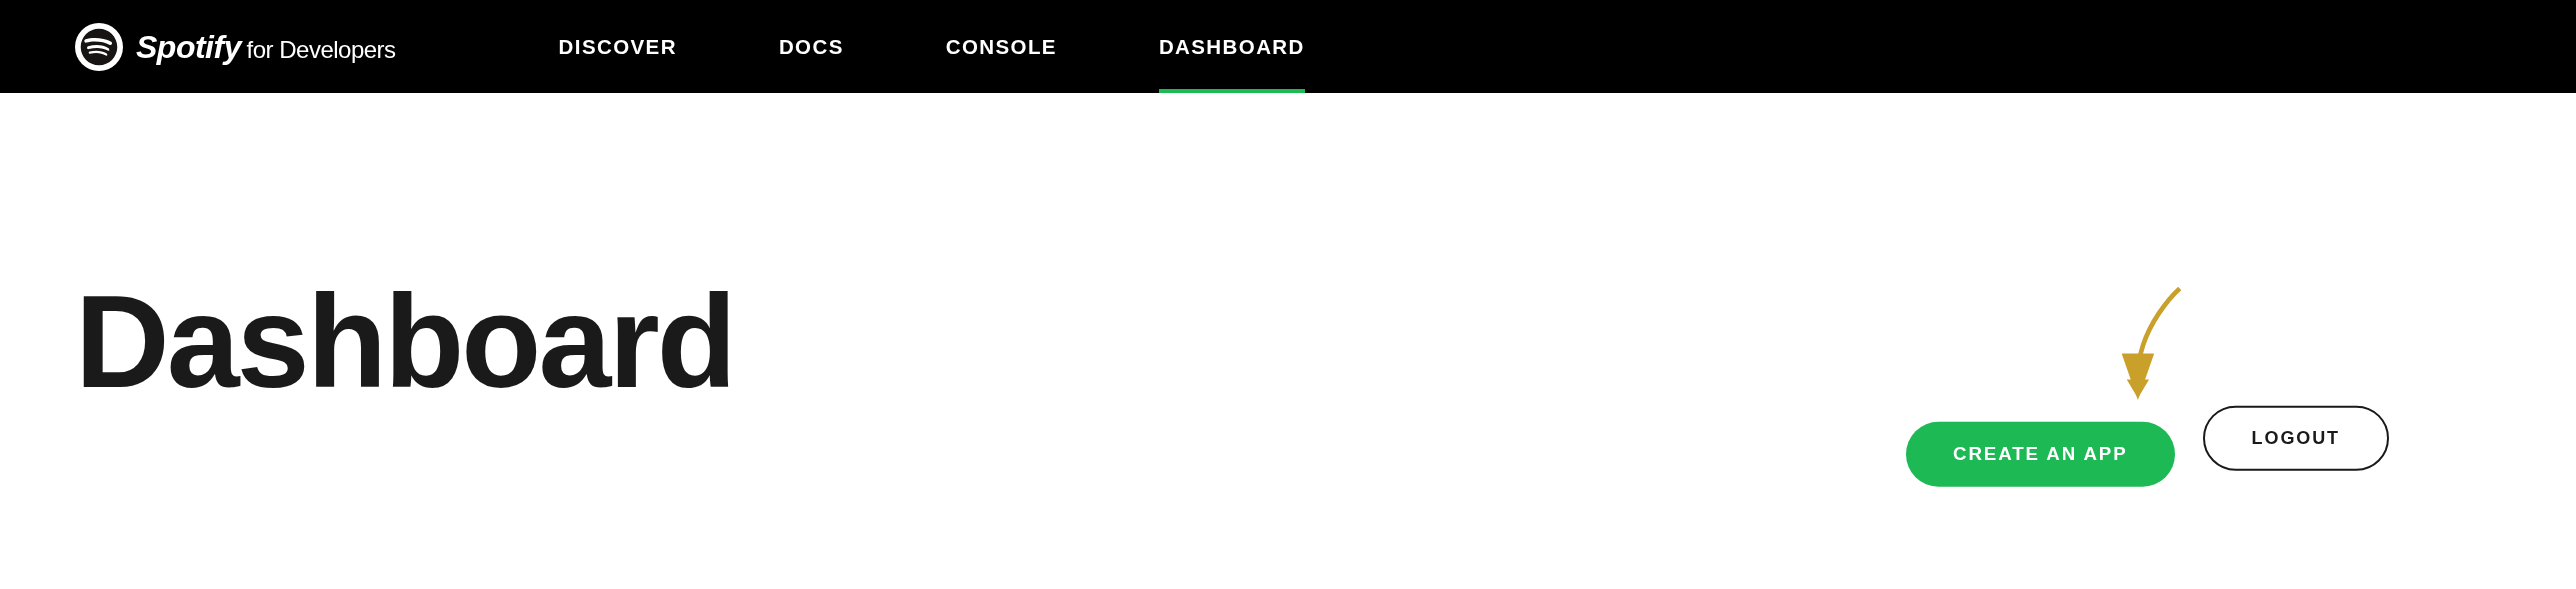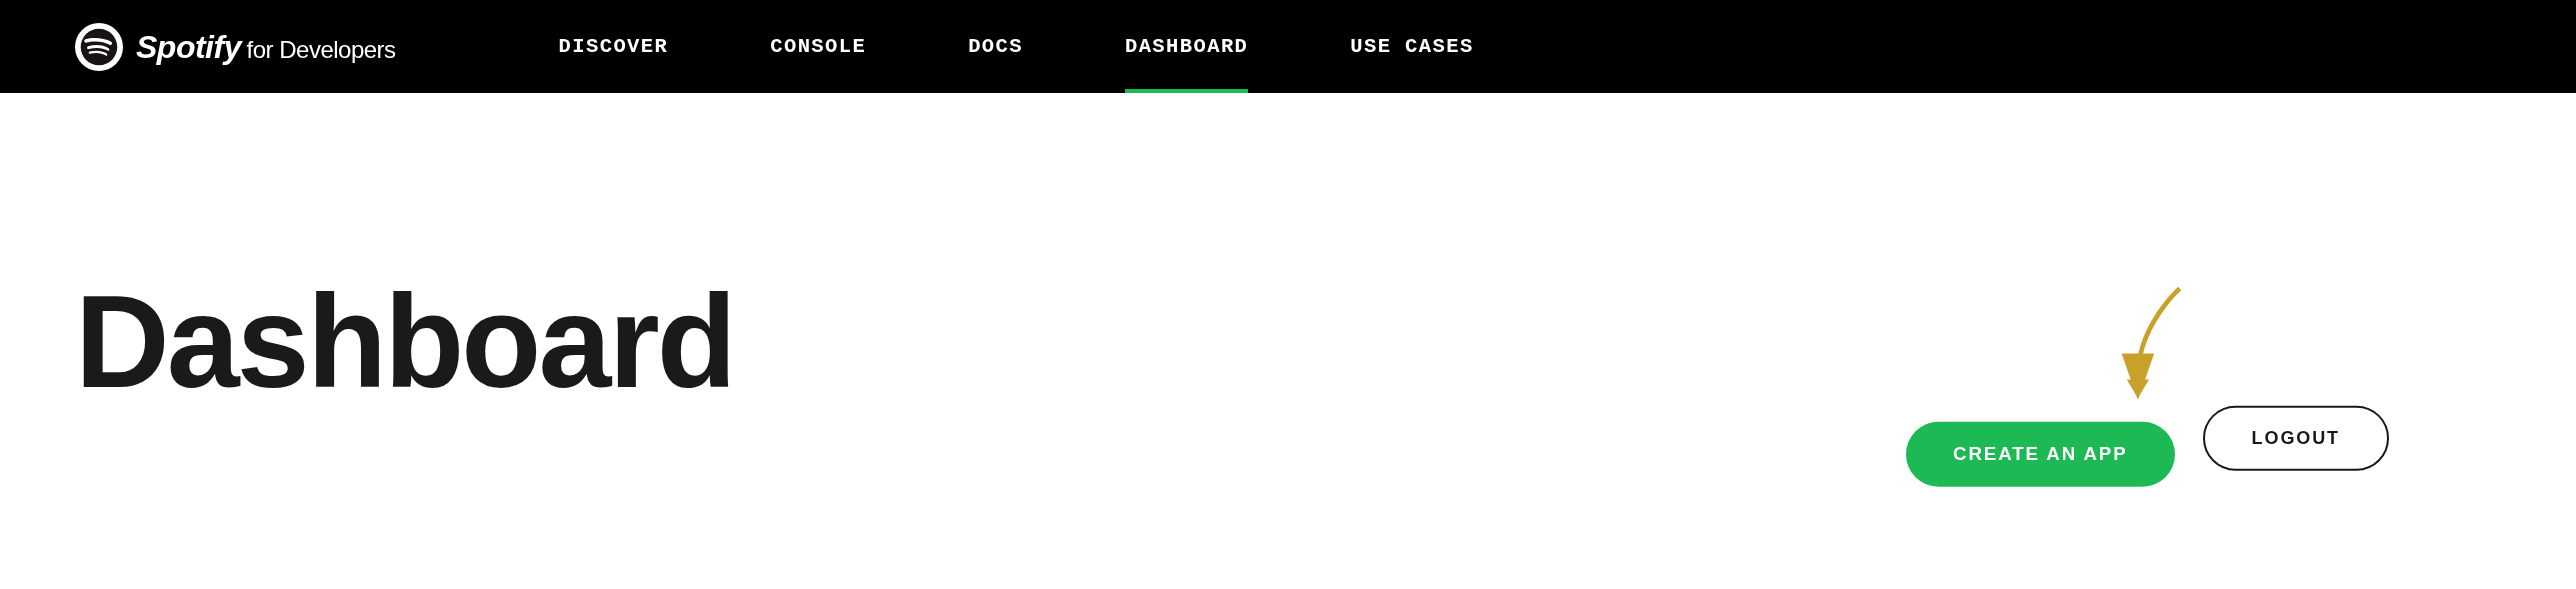--- a/index.html
+++ b/index.html
@@ -82,21 +82,20 @@
       font-weight: 700;
       letter-spacing: 1.4px;
       text-transform: uppercase;
       padding: 0 51px;
       height: 93px;
       display: flex;
       align-items: center;
       position: relative;
       white-space: nowrap;
       cursor: pointer;
-      font-family: Liberation Mono, monospace;
     }
 
     .nav-item.active {
       color: #fff;
     }
 
     .nav-item.active::after {
       content: '';
       position: absolute;
       bottom: 0;
@@ -200,30 +199,27 @@
           <span class="for-developers">for Developers</span>
       </div>
     </div>
   </a>
 
   <div class="nav-links">
     <a class="nav-item" href="#">
       <span>DISCOVER</span>
     </a>
     <a class="nav-item" href="#">
+      <span>DOCS</span>
+    </a>
+    <a class="nav-item" href="#">
       <span>CONSOLE</span>
-    </a>
-    <a class="nav-item" href="#">
-      <span>DOCS</span>
     </a>
     <a class="nav-item active" href="#">
       <span>DASHBOARD</span>
-    </a>
-    <a class="nav-item" href="#">
-      <span>USE CASES</span>
     </a>
   </div>
 </nav>
 
 <main class="main-content">
   <h1 class="page-title">Dashboard</h1>
 
   <div class="action-area">
 
     <div class="arrow-container">

